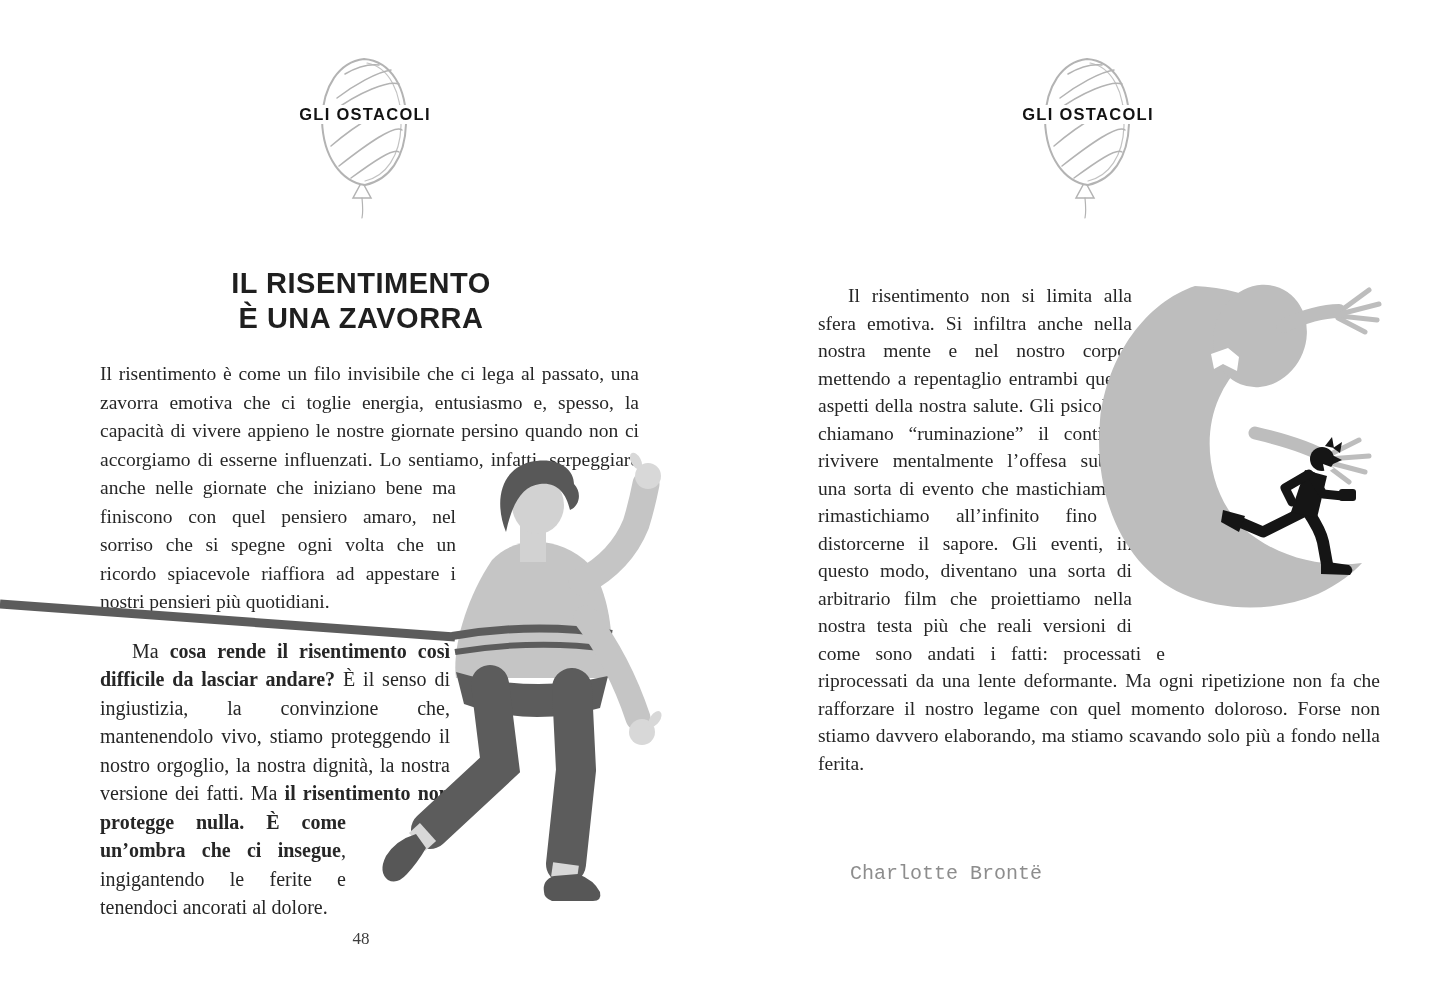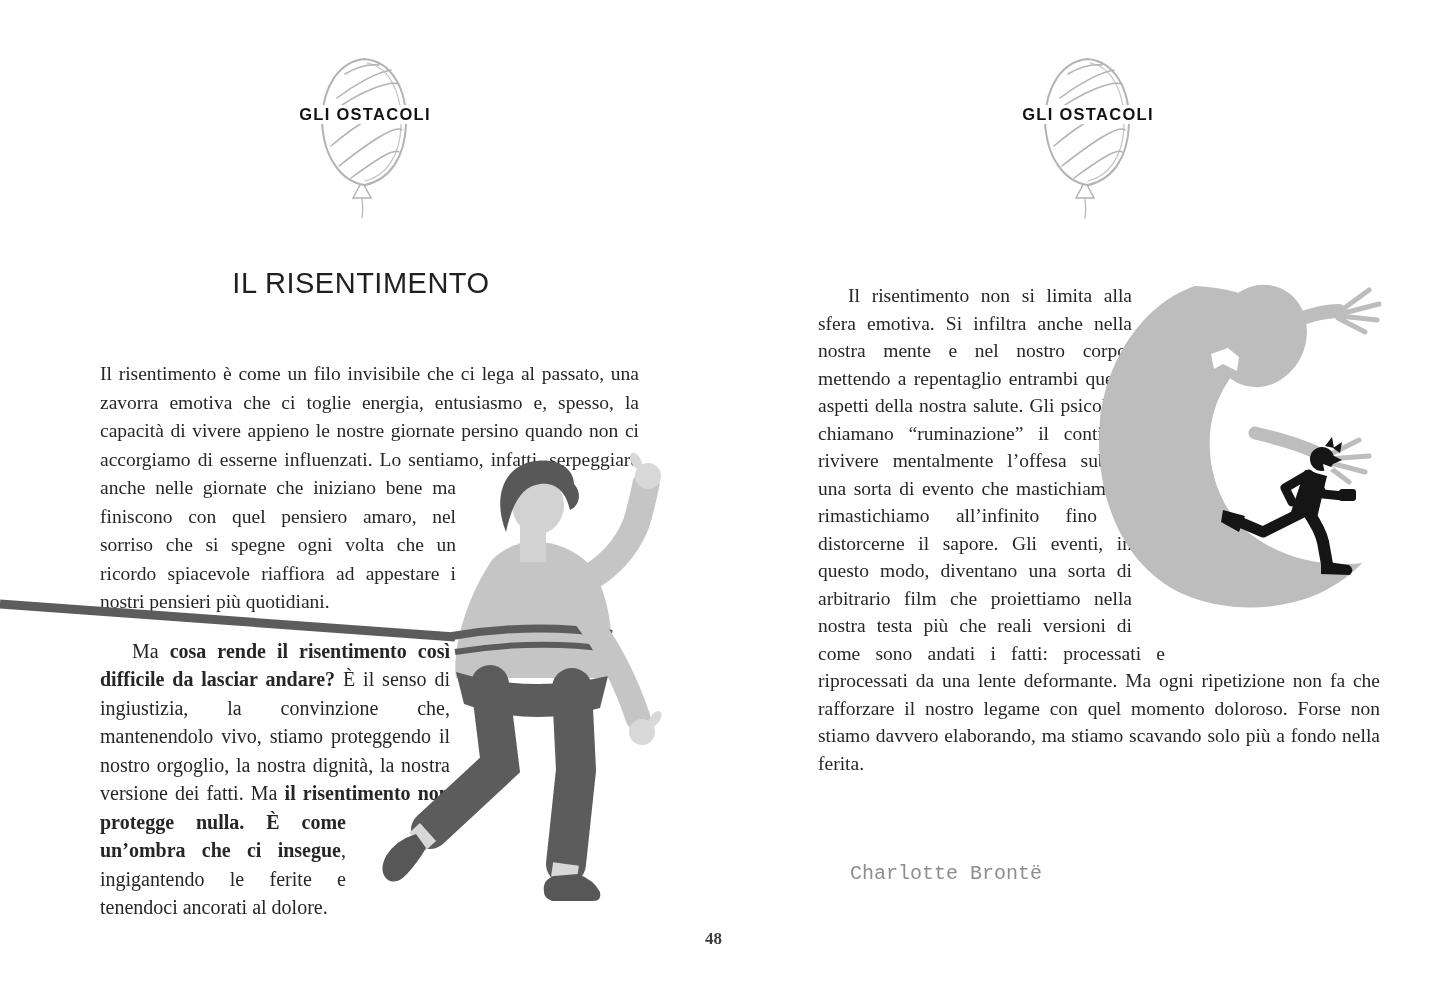--- a/index.html
+++ b/index.html
@@ -15,21 +15,21 @@
   .badge svg { display:block; width:132px; height:170px; }
   .badge .chapter-label {
     position:absolute; top:55px; left:50%; transform:translateX(-50%);
     background:#fff; padding:0 3px; white-space:nowrap;
     font-family:"Liberation Sans","DejaVu Sans",sans-serif;
     font-weight:bold; font-size:16.5px; letter-spacing:1.3px; color:#121212;
   }
 
   
   .title { position:absolute; top:266px; left:0; width:722px; text-align:center;
-    font-family:"Liberation Sans","DejaVu Sans",sans-serif; font-weight:normal;
+    font-family:"Liberation Sans","DejaVu Sans",sans-serif; font-weight:bold;
     font-size:29px; line-height:35px; color:#1f1f1f; letter-spacing:0.5px; }
   .left-text { position:absolute; left:100px; top:360px; width:540px; text-align:justify;
     hyphens:auto; -webkit-hyphens:auto; }
   .left-text p { text-align:justify; }
   .p1 { font-size:19.5px; line-height:28.5px; }
   .p2 { font-size:20px; line-height:28.5px; margin-top:20px; text-indent:32px; }
   .fA { float:right; clear:right; width:1px;   height:114px; }
   .fB { float:right; clear:right; width:184px; height:146px; }
   .fC { float:right; clear:right; width:190px; height:200px; }
   .fD { float:right; clear:right; width:294px; height:175px; }
@@ -42,22 +42,22 @@
   .right-text p { text-indent:30px; }
   .rA { float:right; clear:right; width:248px; height:331px; }
   .rB { float:right; clear:right; width:215px; height:28px; }
 
   .monster-illustration { position:absolute; left:362px; top:270px; width:305px; height:350px; }
 
   .quote { position:absolute; left:127px; top:780px; width:518px;
     font-style:italic; font-size:27px; line-height:38px; color:#97979a; }
   .attribution { position:absolute; left:127px; top:862px; font-size:20px; color:#8d8d8d;font-family:Liberation Mono, monospace; }
 
-  .pageno { position:absolute; top:929px; left:0; width:722px; text-align:right;
-    font-size:17px; color:#3d3d3d;font-weight:bold; }
+  .pageno { position:absolute; top:929px; left:0; width:722px; text-align:center;
+    font-size:17px; color:#3d3d3d; }
 </style>
 </head>
 <body>
 
 <div class="spread">
 
   <div class="page" id="left-page">
 
     <div class="badge">
       <svg viewBox="0 0 132 170">
@@ -72,20 +72,21 @@
           <path d="M52,128 C74,112 94,98 100,102" stroke-width="1.5"></path>
           <path d="M61,135 L54,148 L72,148 L65,135" stroke-width="1.5"></path>
           <path d="M63,148 C64,158 64,163 63,168" stroke-width="1.2"></path>
         </g>
       </svg>
       <span class="chapter-label">GLI OSTACOLI</span>
     </div>
 
     <div class="title">
       <span>IL RISENTIMENTO</span><br>
+      <span>È UNA ZAVORRA</span>
     </div>
 
     <div class="left-text">
       <div class="fA"></div>
       <div class="fB"></div>
       <div class="fC"></div>
       <div class="fD"></div>
       <p class="p1">Il risentimento è come un filo invisibile che ci lega al passato, una zavorra emotiva che ci toglie energia, entusiasmo e, spesso, la capacità di vivere appieno le nostre giornate persino quando non ci accorgiamo di esserne influenzati. Lo sentiamo, infatti, serpeggiare anche nelle giornate che iniziano bene ma finiscono con quel pensiero amaro, nel sorriso che si spegne ogni volta che un ricordo spiacevole riaffiora ad appestare i nostri pensieri più quotidiani.</p>
       <p class="p2"><span>Ma </span><b>cosa rende il risentimento così difficile da lasciar andare?</b><span> È il senso di ingiustizia, la convinzione che, mantenendolo vivo, stiamo proteggendo il nostro orgoglio, la nostra dignità, la nostra versione dei fatti. Ma </span><b>il risentimento non protegge nulla. È come un’ombra che ci insegue</b><span>, ingigantendo le ferite e tenendoci ancorati al dolore.</span></p>
     </div>

